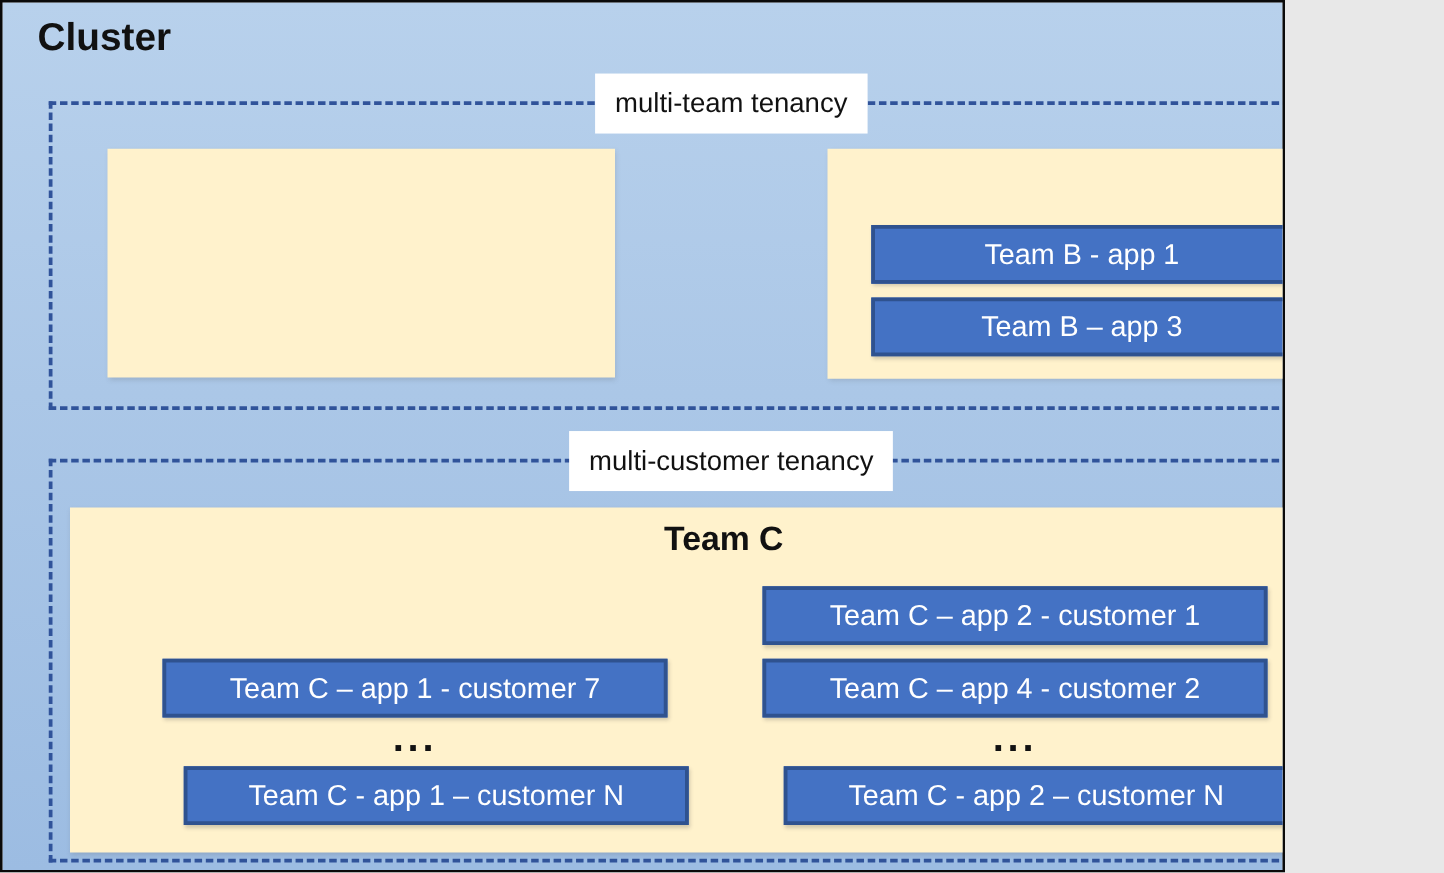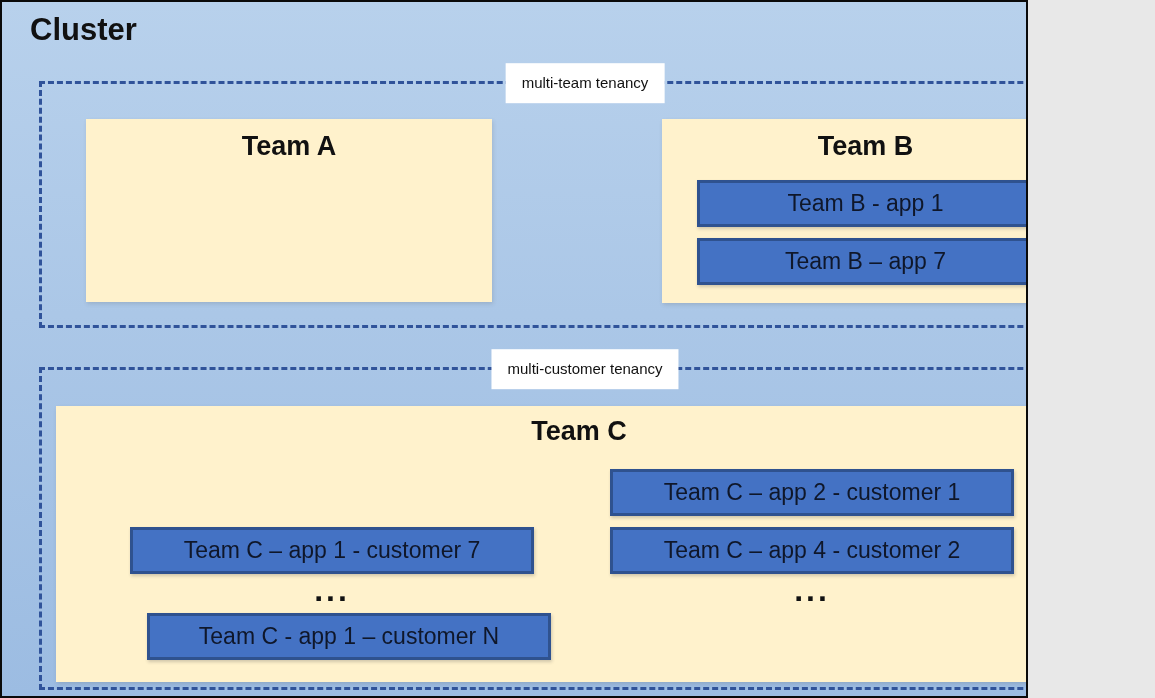--- a/index.html
+++ b/index.html
@@ -31,21 +31,21 @@
   .group-multi-team   { left: 37px; top: 79px;  width: 1092px; height: 247px; }
   .group-multi-customer{ left: 37px; top: 365px; width: 1092px; height: 323px; }
 
   .tenancy-label {
     position: absolute;
     left: 50%;
     top: 0;
     transform: translate(-50%, -52%);
     background: #ffffff;
     padding: 11px 16px;
-    font-size: 15px;
+    font-size: 22px;
     color: #111;
     white-space: nowrap;
     line-height: 1.2;
   }
 
   .team-panel {
     position: absolute;
     background: #FFF2CC;
     box-shadow: 1px 2px 4px rgba(80,80,80,0.18);
   }
@@ -61,21 +61,21 @@
     font-size: 27px;
     font-weight: 700;
     color: #111;
   }
   .panel-team-c .team-name { top: 10px; }
 
   .app-chip {
     position: absolute;
     background: #4472C4;
     border: 3px solid #2F528F;
-    color: #0f172a;
+    color: #ffffff;
     display: flex;
     align-items: center;
     justify-content: center;
     font-size: 23px;
     white-space: nowrap;
     box-shadow: 1px 2px 3px rgba(70,70,70,0.25);
   }
 
   .chip-a1 { left: 34px; top: 88px;  width: 338px; height: 47px; }
   .chip-b1 { left: 35px; top: 61px;  width: 337px; height: 47px; }
@@ -108,38 +108,37 @@
 
 <div class="canvas">
 
   <div class="cluster-title">Cluster</div>
 
   <div class="tenancy-group group-multi-team">
     <div class="tenancy-label">multi-team tenancy</div>
   </div>
 
   <div class="team-panel panel-team-a">
-    <div class="team-name">Team A</div>
   </div>
 
   <div class="team-panel panel-team-b">
-    <div class="team-name">Team B</div>
     <div class="app-chip chip-b1">Team B - app 1</div>
-    <div class="app-chip chip-b2">Team B – app 7</div>
+    <div class="app-chip chip-b2">Team B – app 3</div>
   </div>
 
   <div class="tenancy-group group-multi-customer">
     <div class="tenancy-label">multi-customer tenancy</div>
   </div>
 
   <div class="team-panel panel-team-c">
     <div class="team-name">Team C</div>
 
     <div class="app-chip chip-c col1 row2">Team C – app 1 - customer 7</div>
     <div class="ellipsis col1">...</div>
     <div class="app-chip chip-c col1 rowN">Team C - app 1 – customer N</div>
 
     <div class="app-chip chip-c col2 row1">Team C – app 2 - customer 1</div>
     <div class="app-chip chip-c col2 row2">Team C – app 4 - customer 2</div>
     <div class="ellipsis col2">...</div>
+    <div class="app-chip chip-c col2 rowN">Team C - app 2 – customer N</div>
   </div>
 
 </div>
 
 </body></html>

